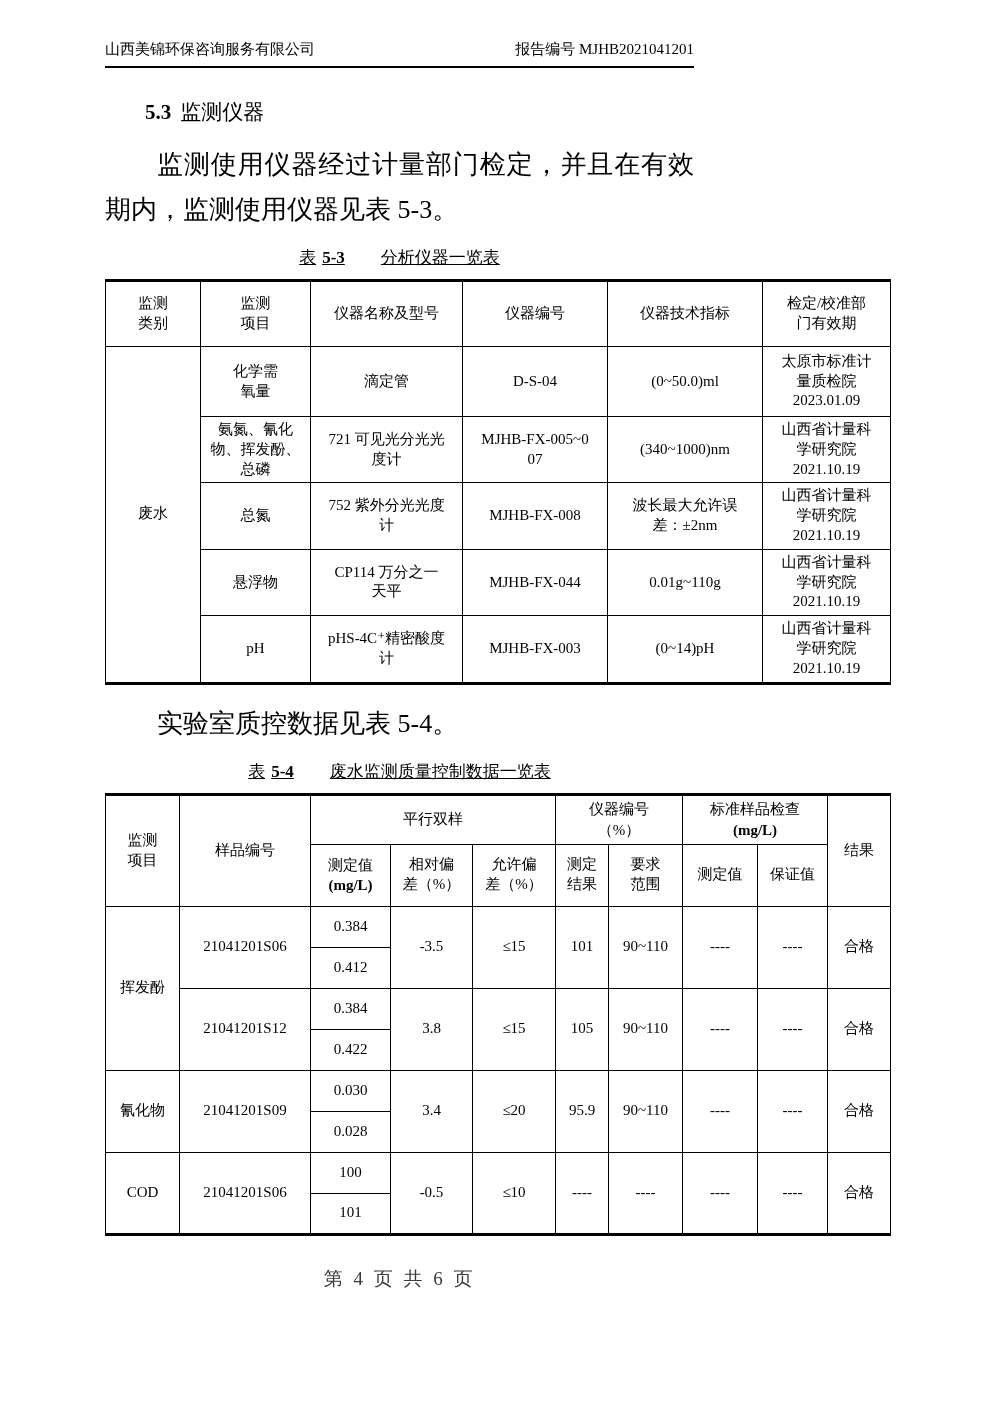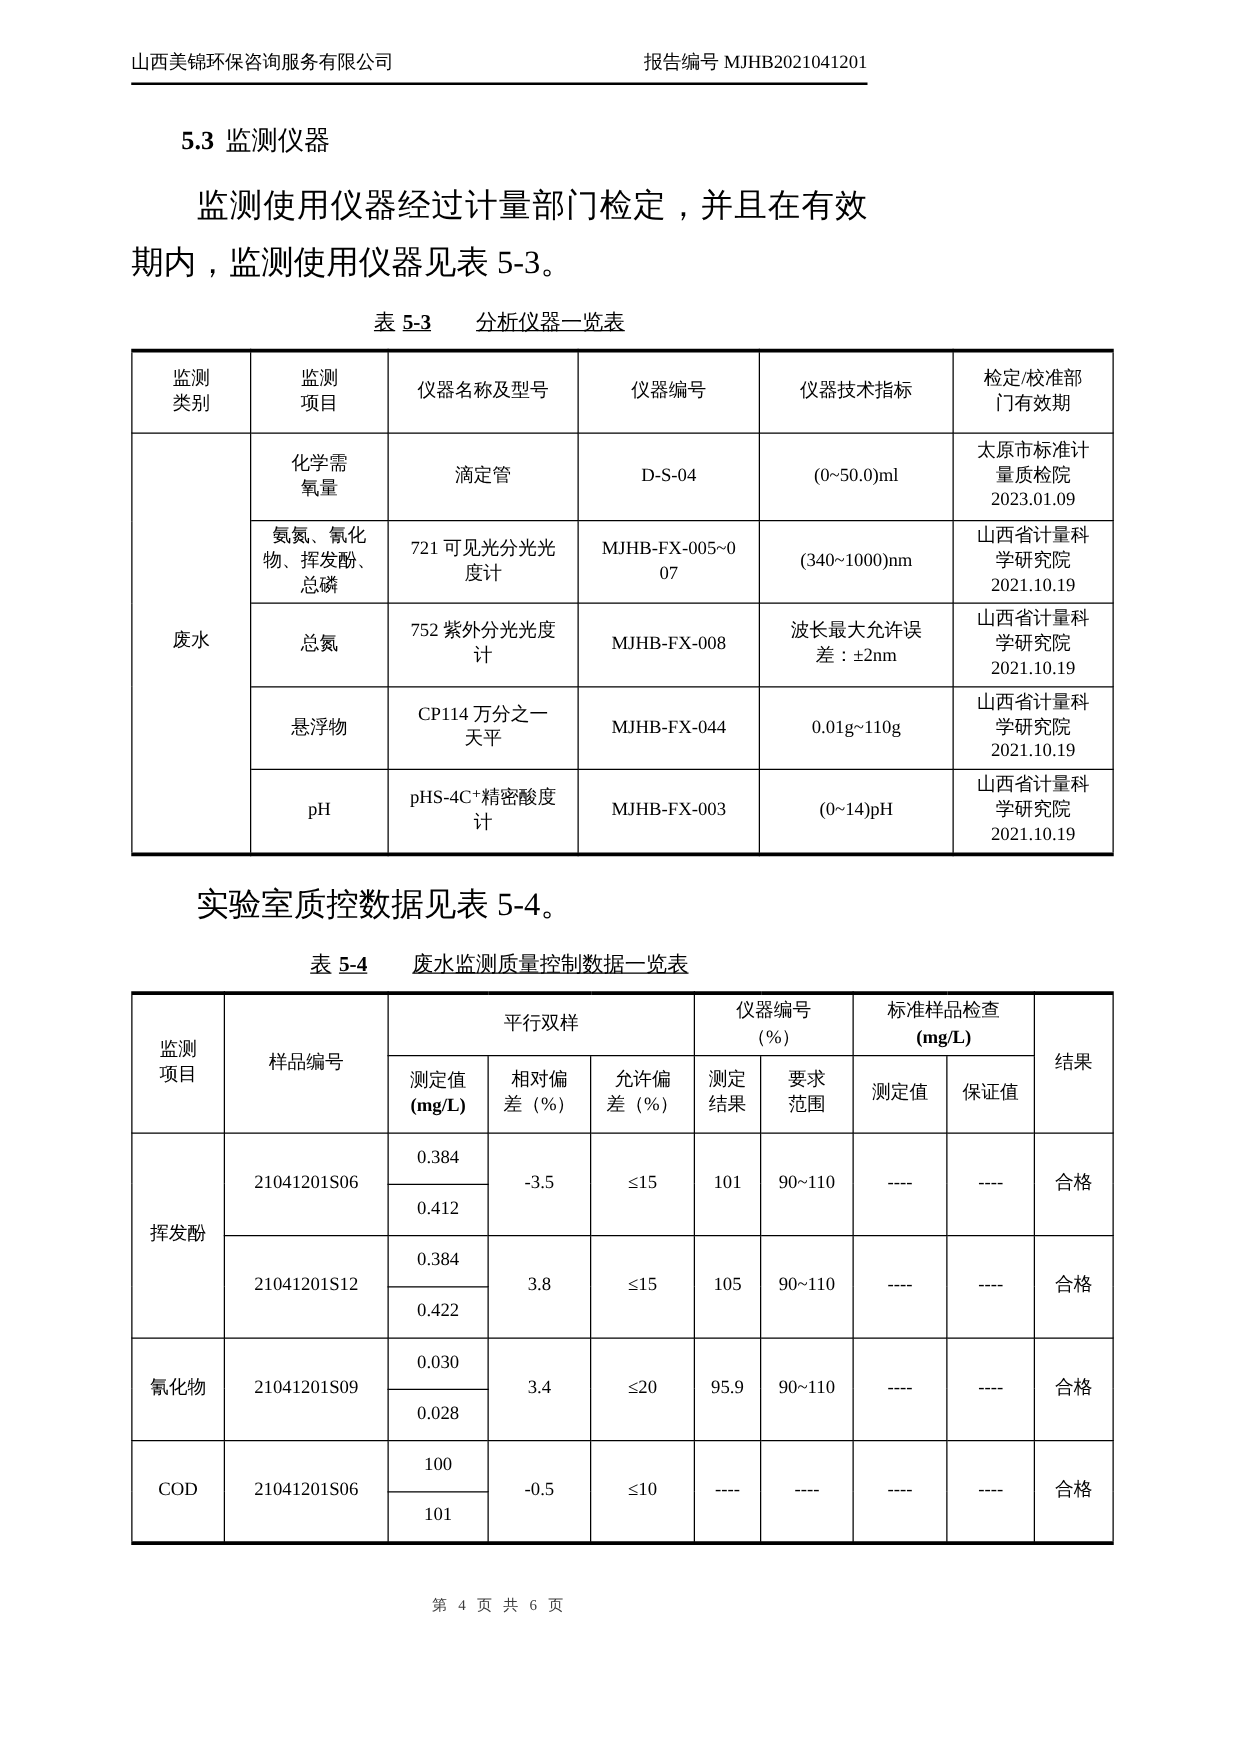--- a/index.html
+++ b/index.html
@@ -50,21 +50,21 @@
   .t53 tr.r3  { height: 64px; }
   .t53 tr.r4  { height: 64px; }
 
   
   .t54 tr.hd1 { height: 50px; }
   .t54 tr.hd2 { height: 62px; }
   .t54 tr.sub { height: 41px; }
   .t54 td { font-size: 15px; }
 
   .doc-footer {
-    text-align: center; font-size: 12px; margin-top: 40px;
+    text-align: center; font-size: 19px; margin-top: 30px;
     color: #3a3a3a; letter-spacing: 3px;
   }
 </style>
 </head>
 <body>
 
 <div class="page">
 
   <div class="doc-header">
     <span>山西美锦环保咨询服务有限公司</span>

